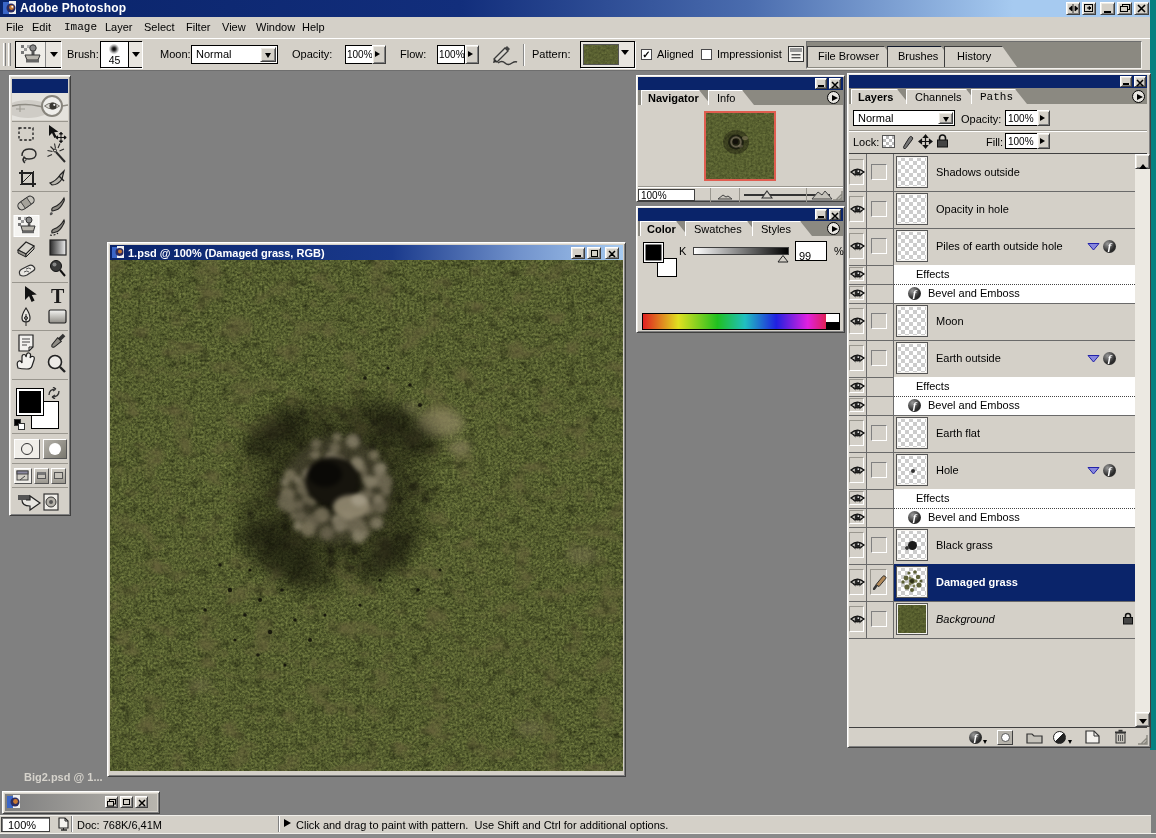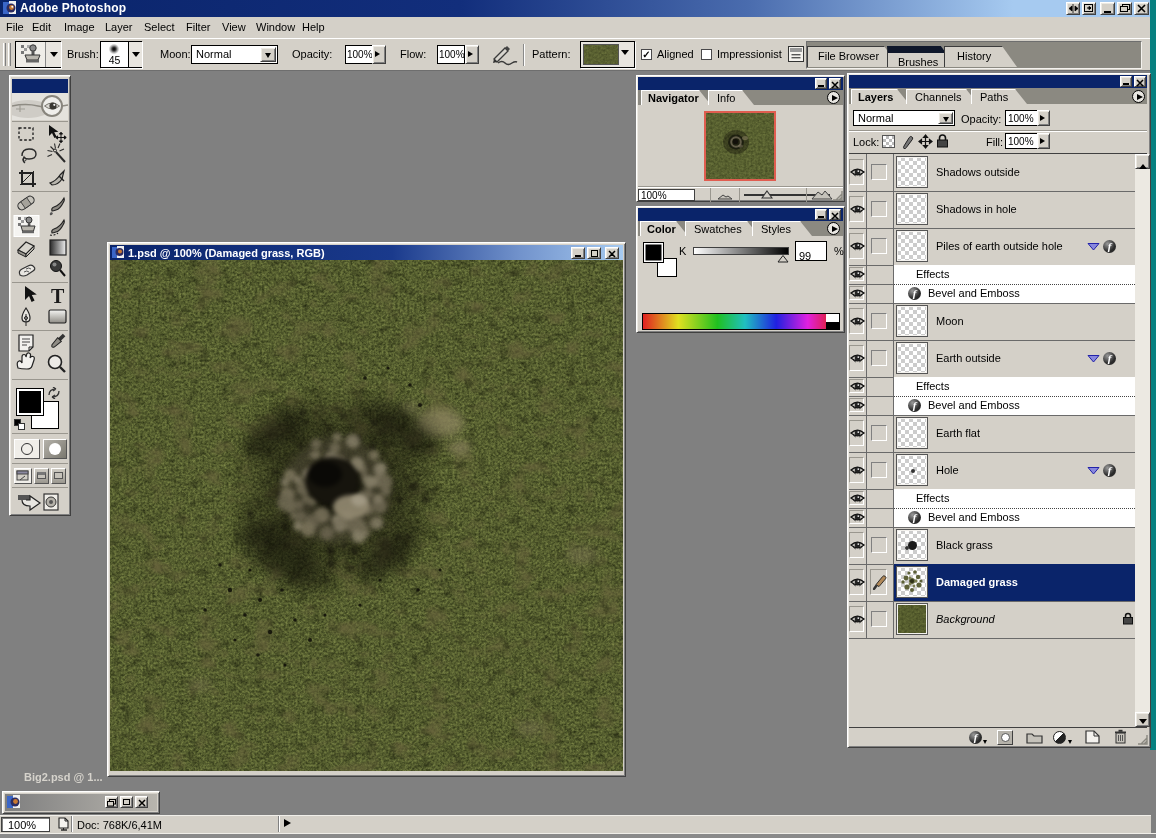--- a/index.html
+++ b/index.html
@@ -41,21 +41,21 @@
         <rect x="2.5" y="0.5" width="7" height="5" fill="none" stroke="#000"></rect>
         <rect x="0.5" y="2.5" width="7" height="5" fill="#d4d0c8" stroke="#000"></rect>
       </svg></div>
 <div class="abs btn" style="left:1134px;top:2px;width:15px;height:13px;"><svg width="9" height="9" style="margin-top:1px;">
         <path d="M1 1 L8 8 M8 1 L1 8" stroke="#000" stroke-width="1.6"></path>
       </svg></div>
 
 <div class="abs" style="left:0;top:17px;width:1151px;height:21px;background:#d4d0c8;"></div>
 <div class="abs" style="top:21px;left:6px;">File</div>
 <div class="abs" style="top:21px;left:32px;">Edit</div>
-<div class="abs" style="top:21px;left:64px;">Image</div>
+<div class="abs" style="top:21px;left:64px;font-family:Liberation Mono, monospace;">Image</div>
 <div class="abs" style="top:21px;left:105px;">Layer</div>
 <div class="abs" style="top:21px;left:144px;">Select</div>
 <div class="abs" style="top:21px;left:186px;">Filter</div>
 <div class="abs" style="top:21px;left:222px;">View</div>
 <div class="abs" style="top:21px;left:256px;">Window</div>
 <div class="abs" style="top:21px;left:302px;">Help</div>
 
 <div class="abs" style="left:0;top:38px;width:1151px;height:33px;background:#d4d0c8;border-top:1px solid #fff;border-bottom:1px solid #6e6e6e;"></div>
 <div class="abs" style="left:3px;top:43px;width:3px;height:23px;border-left:1px solid #fff;border-right:1px solid #808080;"></div>
 <div class="abs" style="left:8px;top:43px;width:3px;height:23px;border-left:1px solid #fff;border-right:1px solid #808080;"></div>
@@ -137,21 +137,21 @@
         <rect x="2" y="2" width="12" height="4" fill="#999"></rect>
         <rect x="3.5" y="8" width="9" height="1.4" fill="#555"></rect>
         <rect x="3.5" y="11" width="9" height="1.4" fill="#555"></rect>
       </svg>
 </div>
 
 <div class="abs" style="left:806px;top:41px;width:336px;height:28px;background:#8b8981;border:1px solid;border-color:#6e6e6e #f4f2ee #f4f2ee #6e6e6e;"></div>
 <div class="abs" style="left:807px;top:46px;width:92px;height:21px;background:#d4d0c8;border-top:1px solid #3c3c3c;border-left:1px solid #3c3c3c;clip-path:polygon(0 0,77px 0,100% 100%,0 100%);">
       <div style="margin:3px 0 0 10px;">File Browser</div>
     </div>
-<div class="abs" style="left:887px;top:46px;width:69px;height:21px;background:#d4d0c8;border-top:7px solid #0f172a;border-left:1px solid #3c3c3c;clip-path:polygon(0 0,54px 0,100% 100%,0 100%);">
+<div class="abs" style="left:887px;top:46px;width:69px;height:21px;background:#d4d0c8;border-top:1px solid #0f172a;border-left:1px solid #3c3c3c;clip-path:polygon(0 0,54px 0,100% 100%,0 100%);">
       <div style="margin:3px 0 0 10px;">Brushes</div>
     </div>
 <div class="abs" style="left:944px;top:46px;width:73px;height:21px;background:#d4d0c8;border-top:1px solid #3c3c3c;border-left:1px solid #3c3c3c;clip-path:polygon(0 0,58px 0,100% 100%,0 100%);">
       <div style="margin:3px 0 0 12px;">History</div>
     </div>
 
 <div class="abs" style="left:1150px;top:0;width:6px;height:750px;background:#068080;"></div>
 
 <div class="abs bo" style="left:9px;top:75px;width:62px;height:441px;background:#d4d0c8;"></div>
 <div class="abs" style="left:12px;top:79px;width:56px;height:14px;background:#0a246a;"></div>
@@ -657,21 +657,21 @@
         <path d="M1 1 L7 7 M7 1 L1 7" stroke="#000" stroke-width="1.5"></path>
       </svg></div>
 <div class="abs tabrow" style="left:849px;top:88px;width:298px;height:16px;"></div>
 <div class="abs tab" style="left:851px;top:89px;width:58px;height:15px;clip-path:polygon(0 0,46px 0,100% 100%,0 100%);">
       <div style="margin:1px 0 0 6px;font-weight:bold;">Layers</div>
     </div>
 <div class="abs tab" style="left:906px;top:89px;width:72px;height:15px;clip-path:polygon(0 0,60px 0,100% 100%,0 100%);">
       <div style="margin:1px 0 0 8px;">Channels</div>
     </div>
 <div class="abs tab" style="left:971px;top:89px;width:56px;height:15px;clip-path:polygon(0 0,44px 0,100% 100%,0 100%);">
-      <div style="margin:1px 0 0 8px;">Paths</div>
+      <div style="margin:1px 0 0 8px;font-family:Liberation Mono, monospace;">Paths</div>
     </div>
 <div class="abs" style="left:1132px;top:90px;width:13px;height:13px;border-radius:50%;background:#e8e6e1;border:1px solid #000;">
       <div style="margin:3px 0 0 4px;width:0;height:0;border:3.5px solid transparent;border-left:6px solid #000;"></div>
     </div>
 <div class="abs" style="left:849px;top:104px;width:298px;height:26px;background:#d4d0c8;"></div>
 <div class="abs fld" style="left:853px;top:110px;width:102px;height:16px;">
       <div style="margin:1px 0 0 4px;">Normal</div>
       <div class="abs btn" style="right:1px;top:1px;width:15px;height:12px;">
         <div style="margin:4px auto 0;width:0;height:0;border:3.5px solid transparent;border-top:5px solid #000;"></div>
       </div>
@@ -732,21 +732,21 @@
 <div class="abs" style="left:936px;top:166px;">Shadows outside</div>
 <div class="abs" style="left:849px;top:191px;width:286px;height:1px;background:#6a6a6a;"></div>
 <svg class="abs" style="left:850px;top:203px;" width="15" height="12">
       <path d="M1 6 Q7.5 0.5 14 6 Q7.5 11.5 1 6 Z" fill="#dedbd4" stroke="#111" stroke-width="1.3"></path>
       <circle cx="7.5" cy="6" r="2.8" fill="#222"></circle>
       <circle cx="8.3" cy="5.1" r="0.9" fill="#eee"></circle>
       <path d="M2.5 7.5 Q4 9.5 6 10 M12.5 7.5 Q11 9.5 9 10" stroke="#333" stroke-width="0.8" fill="none"></path>
     </svg>
 <div class="abs" style="left:871px;top:201px;width:16px;height:16px;border:1px solid;border-color:#808080 #fff #fff #808080;"></div>
 <div class="abs" style="left:896px;top:193px;width:32px;height:32px;border:1px solid #555;outline:1px solid #f4f2ee;outline-offset:-2px;background-color:#fff;background-image:linear-gradient(45deg,#ccc 25%,transparent 25%,transparent 75%,#ccc 75%),linear-gradient(45deg,#ccc 25%,transparent 25%,transparent 75%,#ccc 75%);background-size:8px 8px;background-position:0 0,4px 4px;"></div>
-<div class="abs" style="left:936px;top:203px;">Shadows in hole</div>
+<div class="abs" style="left:936px;top:203px;">Opacity in hole</div>
 <div class="abs" style="left:849px;top:228px;width:286px;height:1px;background:#6a6a6a;"></div>
 <svg class="abs" style="left:850px;top:240px;" width="15" height="12">
       <path d="M1 6 Q7.5 0.5 14 6 Q7.5 11.5 1 6 Z" fill="#dedbd4" stroke="#111" stroke-width="1.3"></path>
       <circle cx="7.5" cy="6" r="2.8" fill="#222"></circle>
       <circle cx="8.3" cy="5.1" r="0.9" fill="#eee"></circle>
       <path d="M2.5 7.5 Q4 9.5 6 10 M12.5 7.5 Q11 9.5 9 10" stroke="#333" stroke-width="0.8" fill="none"></path>
     </svg>
 <div class="abs" style="left:871px;top:238px;width:16px;height:16px;border:1px solid;border-color:#808080 #fff #fff #808080;"></div>
 <div class="abs" style="left:896px;top:230px;width:32px;height:32px;border:1px solid #555;outline:1px solid #f4f2ee;outline-offset:-2px;background-color:#fff;background-image:linear-gradient(45deg,#ccc 25%,transparent 25%,transparent 75%,#ccc 75%),linear-gradient(45deg,#ccc 25%,transparent 25%,transparent 75%,#ccc 75%);background-size:8px 8px;background-position:0 0,4px 4px;"></div>
 <div class="abs" style="left:936px;top:240px;">Piles of earth outside hole</div>
@@ -991,16 +991,17 @@
 <svg class="abs" style="left:57px;top:817px;" width="13" height="14">
       <path d="M2 1 L8 1 L11 4 L11 11 L2 11 Z" fill="#f4f2ee" stroke="#222" stroke-width="1.1"></path>
       <path d="M8 1 L8 4 L11 4" fill="none" stroke="#222"></path>
       <path d="M4 13 h6" stroke="#222" stroke-width="1.4"></path>
       <path d="M6.5 11 v2" stroke="#222"></path>
     </svg>
 <div class="abs" style="left:71px;top:816px;width:2px;height:16px;border-left:1px solid #808080;border-right:1px solid #fff;"></div>
 <div class="abs" style="left:77px;top:819px;">Doc: 768K/6,41M</div>
 <div class="abs" style="left:278px;top:816px;width:2px;height:16px;border-left:1px solid #808080;border-right:1px solid #fff;"></div>
 <div class="abs" style="left:284px;top:819px;width:0;height:0;border:4.5px solid transparent;border-left:7px solid #000;"></div>
+<div class="abs" style="left:296px;top:819px;">Click and drag to paint with pattern.&nbsp; Use Shift and Ctrl for additional options.</div>
 <div class="abs" style="left:0;top:833px;width:1156px;height:1px;background:#f0eee9;"></div>
 <div class="abs" style="left:0;top:834px;width:1156px;height:4px;background:#8a8a8a;"></div>
 
 </div>
 
 </body></html>

